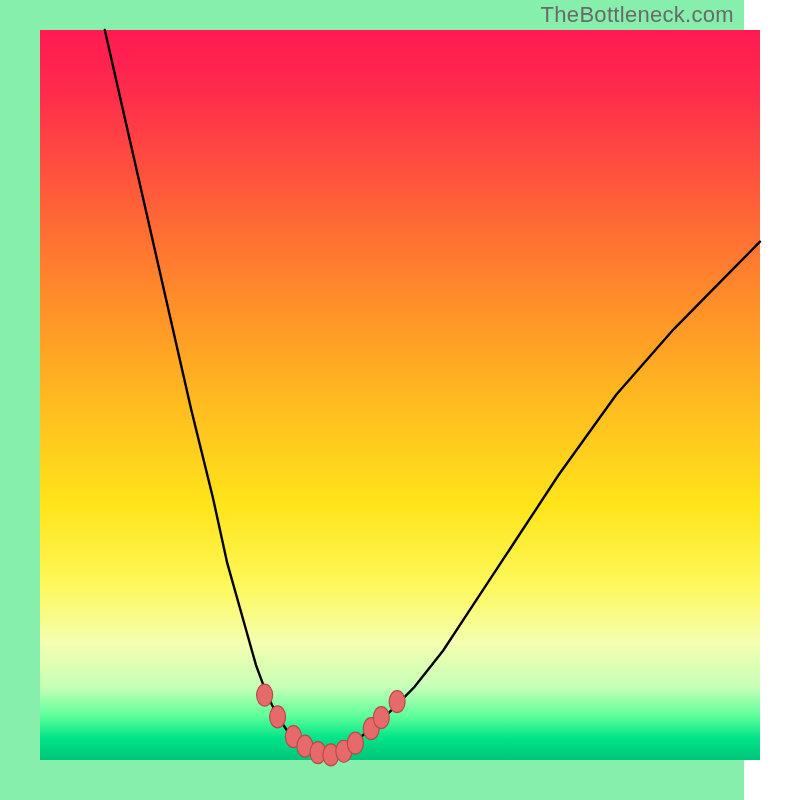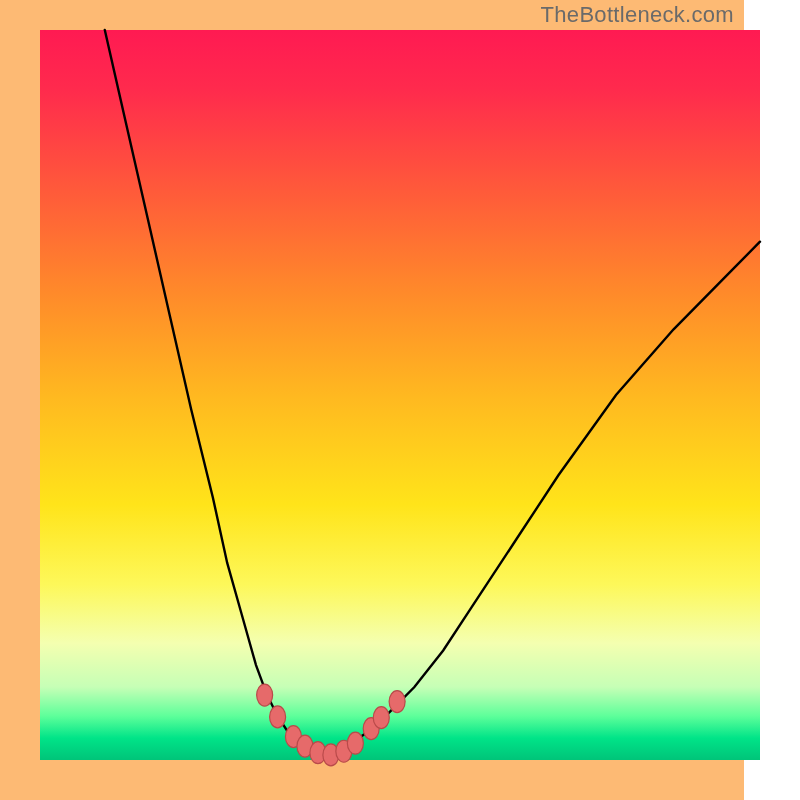--- a/index.html
+++ b/index.html
@@ -5,21 +5,21 @@
   body {
     margin: 0;
     padding: 0;
     background: #fff;
     font-family: Arial, Helvetica, sans-serif;
   }
   .stage {
     position: relative;
     width: 744px;
     height: 800px;
-    background: #fdba74;
+    background: #86efac;
   }
   .watermark {
     position: absolute;
     top: 2px;
     right: 10px;
     color: #6a6a6a;
     font-size: 22px;
     font-weight: 500;
     letter-spacing: 0.3px;
     z-index: 5;

